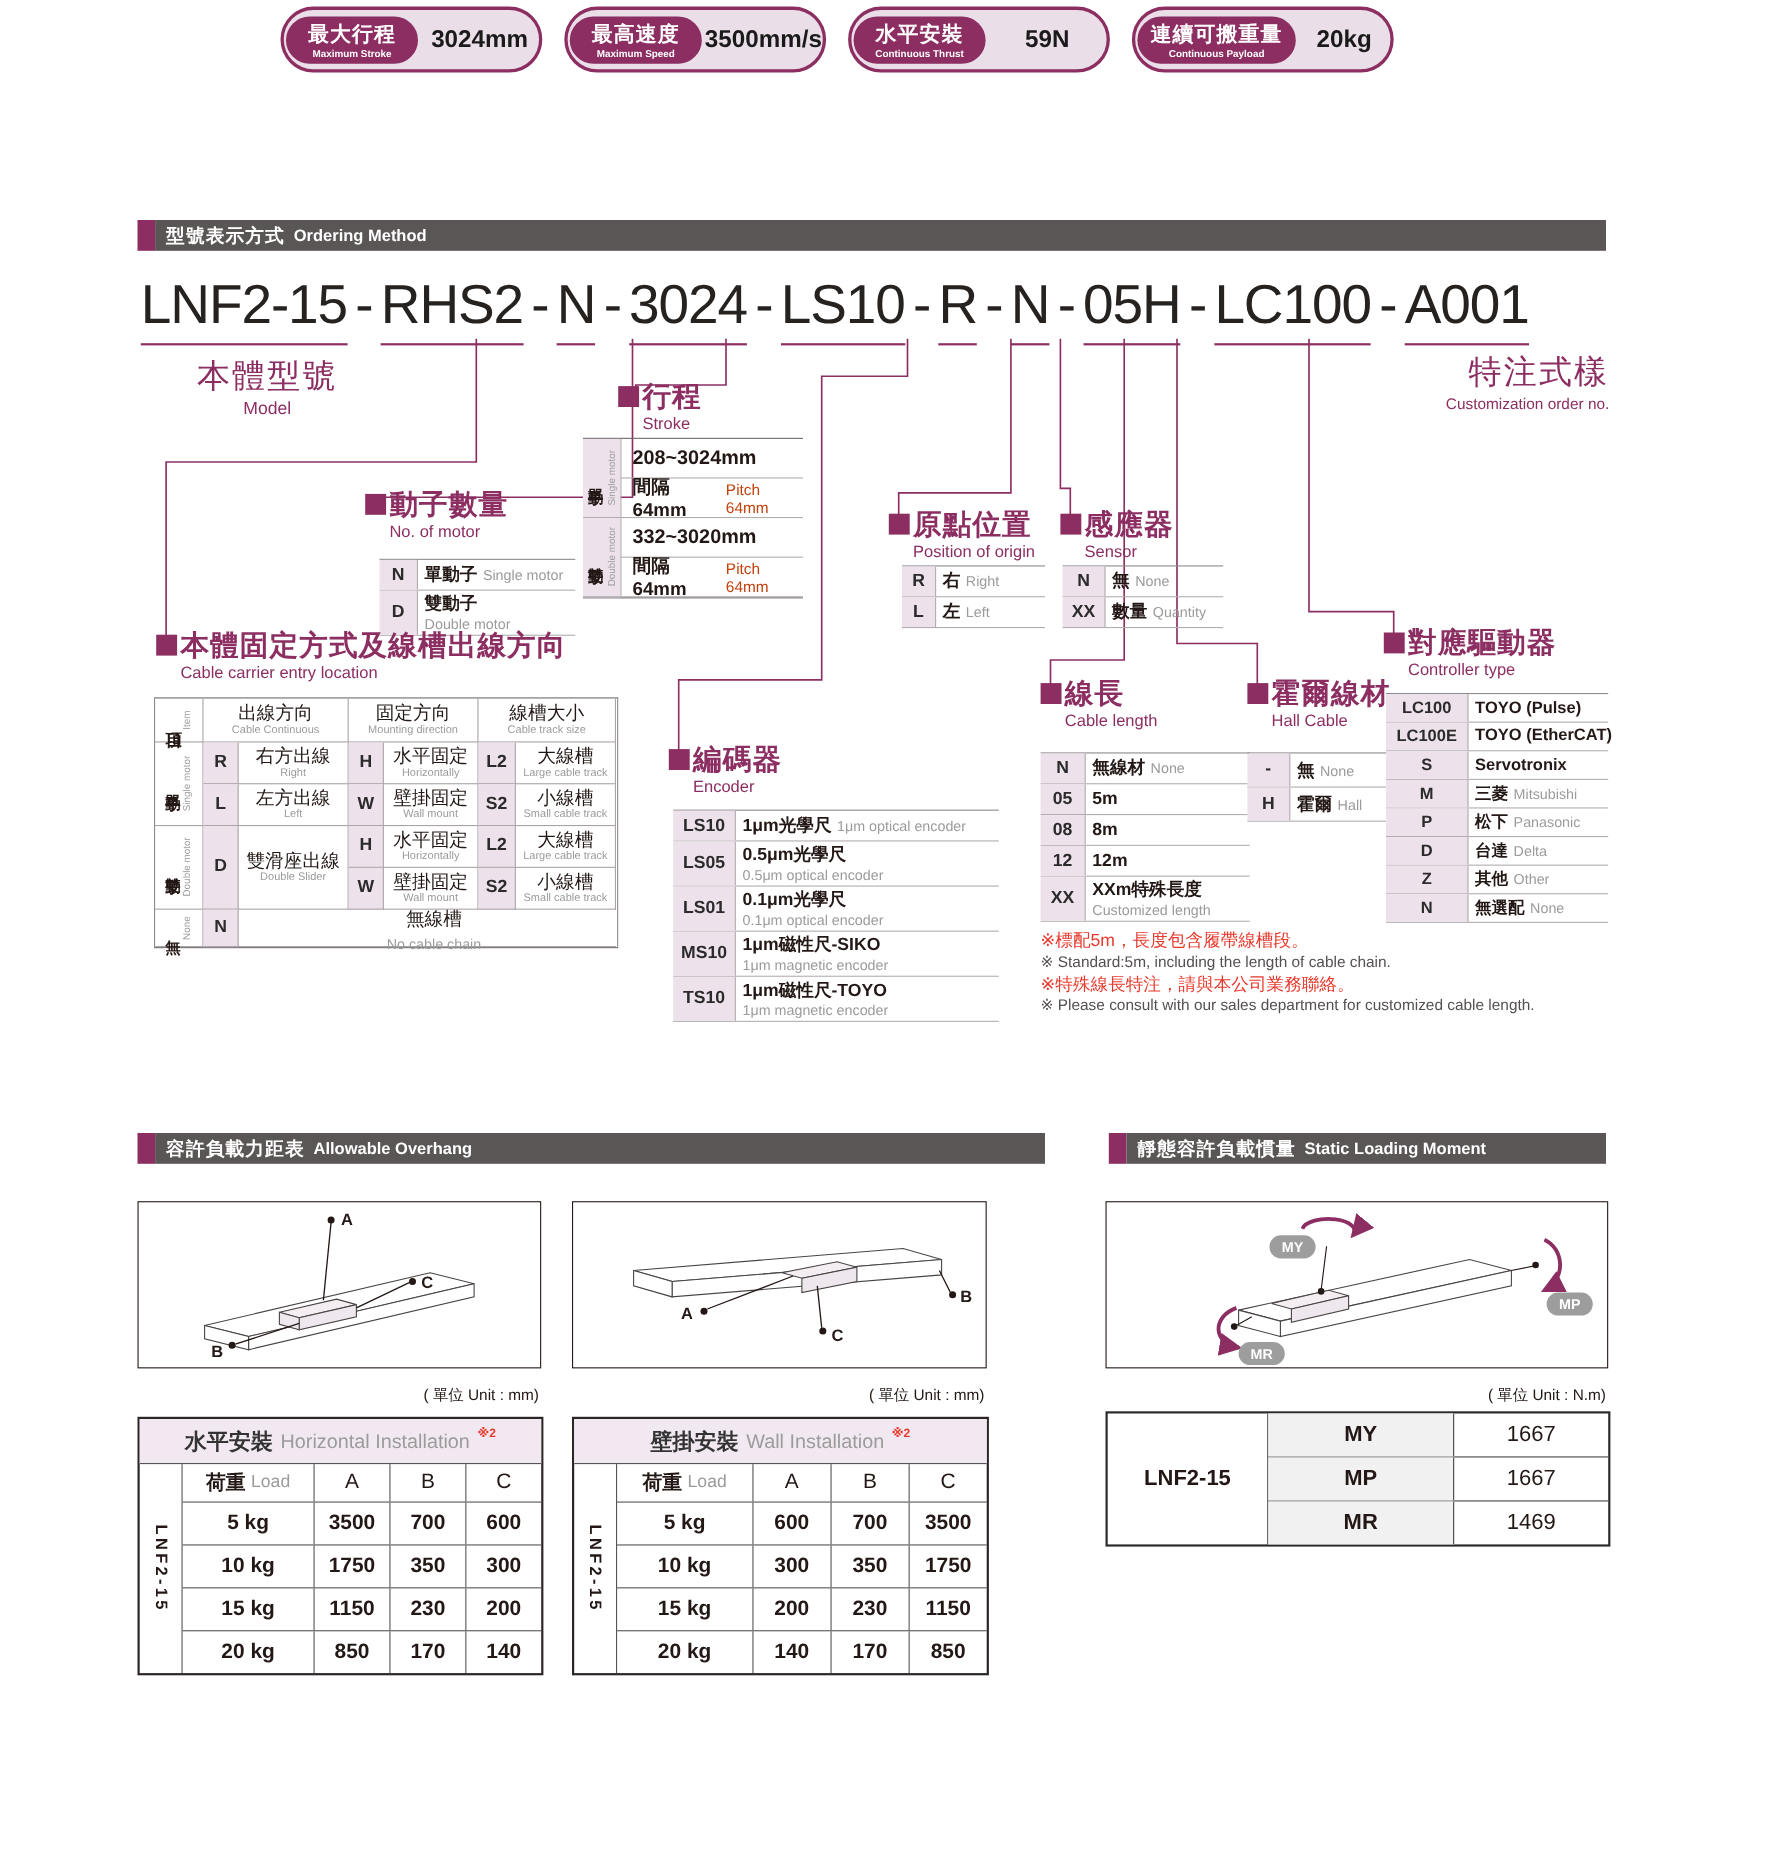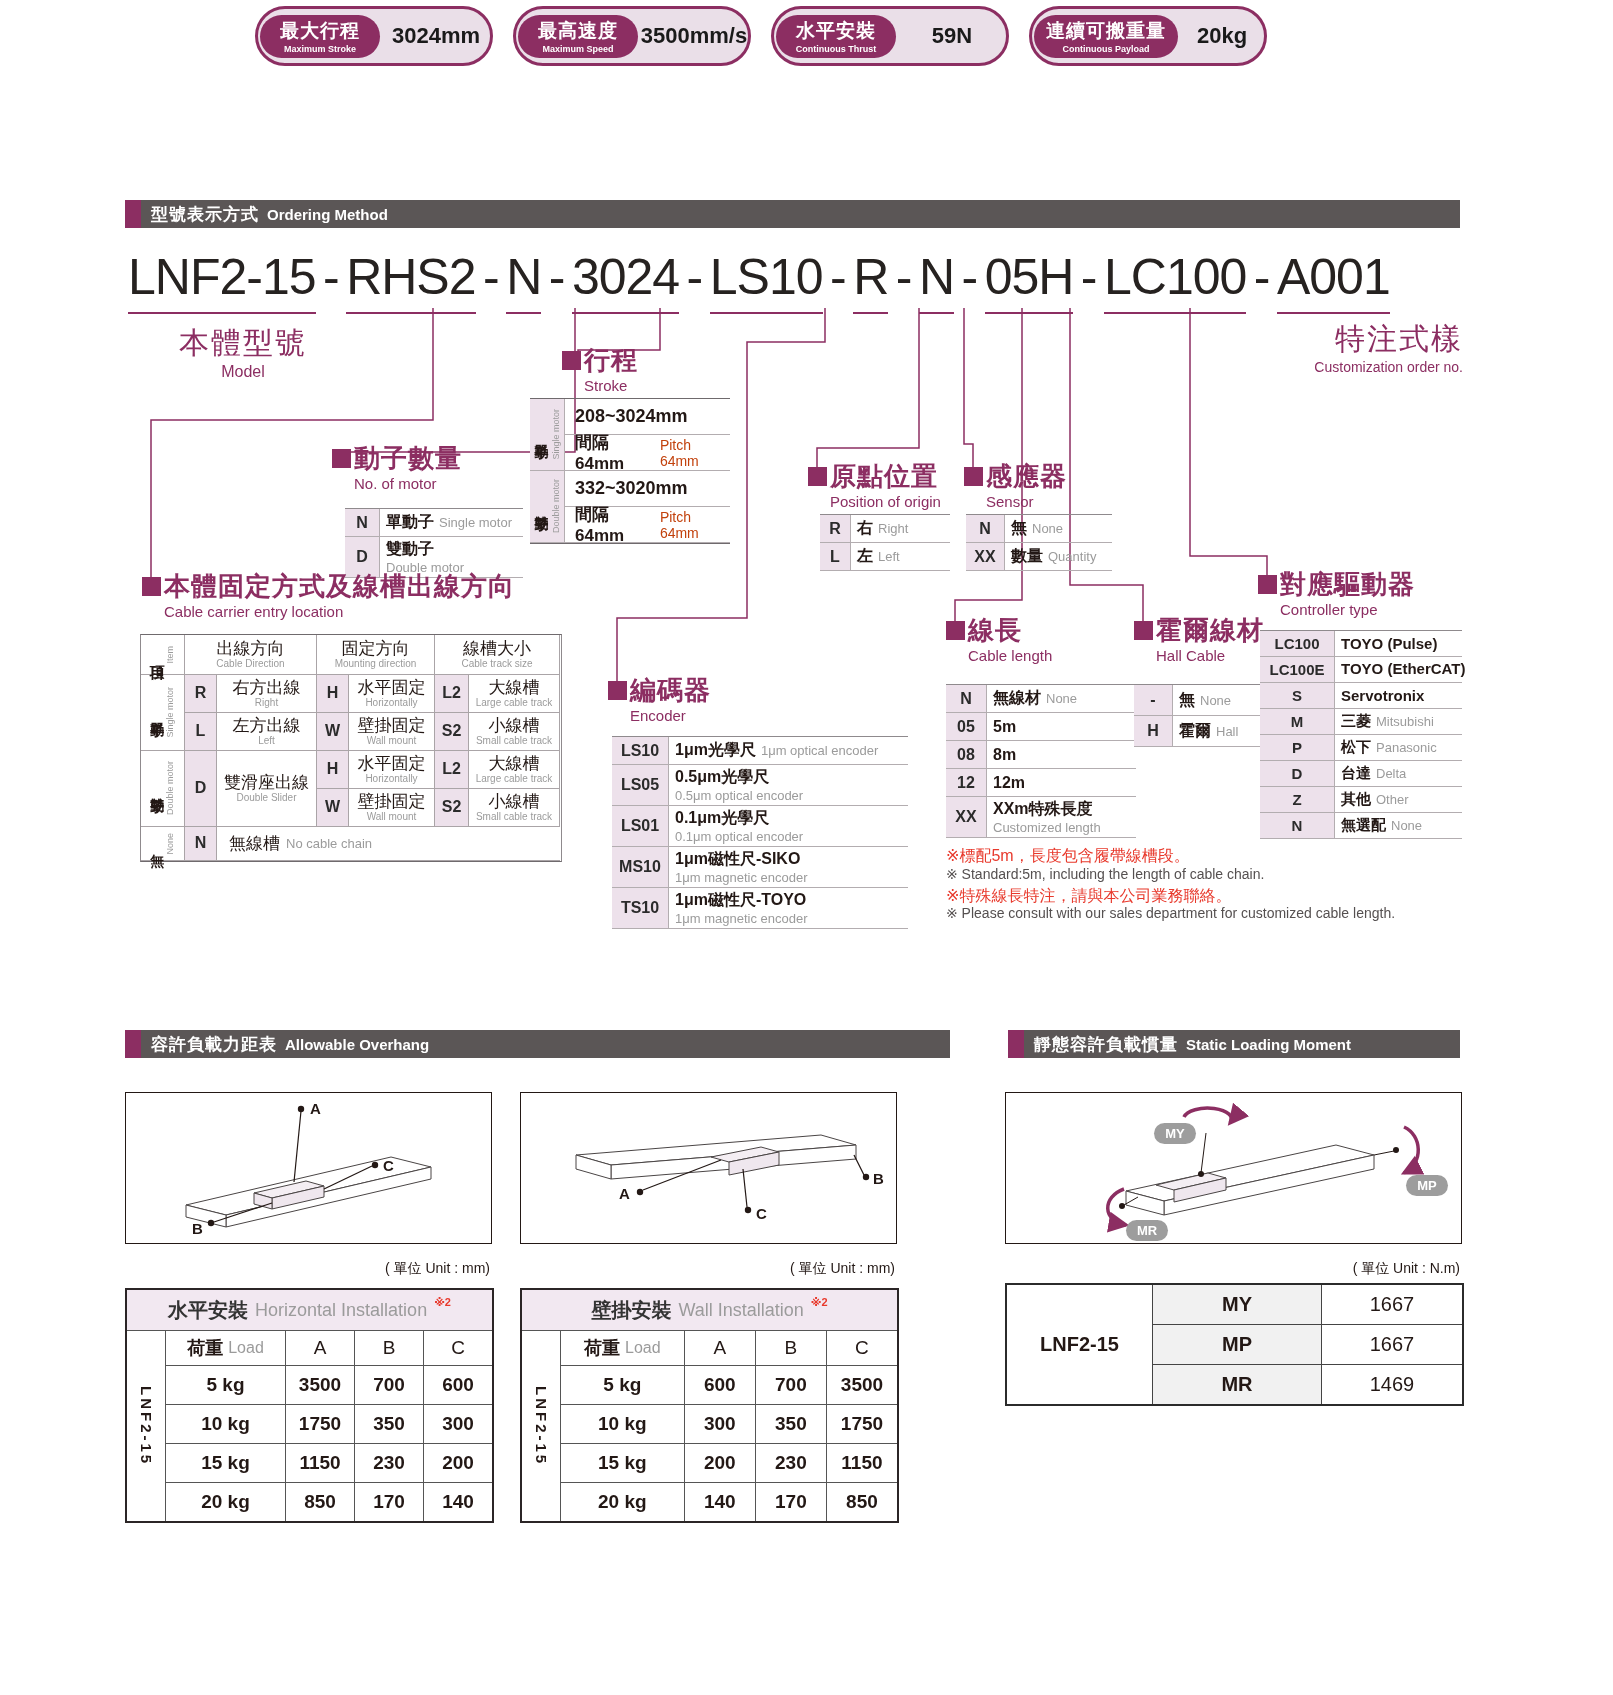--- a/index.html
+++ b/index.html
@@ -63,21 +63,21 @@
   .ven{writing-mode:vertical-rl;transform:rotate(180deg);font-size:9px;color:#9b9b9b;}
 
   
   .cc-table{position:absolute;left:140px;top:634px;width:420px;display:grid;
             grid-template-columns:44px 32px 100px 32px 86px 34px 91px;
             grid-template-rows:40px 38px 38px 38px 38px 34px;
             border:1px solid #8f8a8d;border-top:1.5px solid #6f6a6d;border-bottom:1.5px solid #6f6a6d;
             background:#fff;}
   .cc{border-right:1px solid #aaa4a7;border-bottom:1px solid #aaa4a7;display:flex;flex-direction:column;
       align-items:center;justify-content:center;line-height:1.05;text-align:center;}
-  .cc:last-child{border-right:none;}
+  .cc:last-child{border-right:none;flex-direction:column;}
   .cc .zh{font-weight:400;font-size:17px;}
   .cc .en{font-size:10px;color:#9b9b9b;margin-top:1px;}
   .cc-code{background:#EDE1EB;font-weight:700;font-size:16px;color:#2b2b2b;}
   .cc-grp{flex-direction:row;gap:1px;}
   .cc-none-desc{flex-direction:row;justify-content:flex-start;padding-left:12px;gap:6px;}
 
   
   .cl-notes{position:absolute;left:946px;top:846px;width:440px;line-height:1.22;}
   .note-zh{color:#E8392C;font-weight:400;font-size:16px;white-space:nowrap;}
   .note-en{color:#555050;font-size:14px;white-space:nowrap;margin-bottom:3px;}
@@ -335,21 +335,21 @@
     <div class="pt-en">Cable carrier entry location</div>
   </div>
   <div class="cc-table">
 
     <div class="cc cc-grp" style="grid-row:1;grid-column:1;">
       <span class="vzh" style="font-size:15px;">項目</span>
       <span class="ven">Item</span>
     </div>
     <div class="cc" style="grid-row:1;grid-column:2/4;">
       <span class="zh">出線方向</span>
-      <span class="en">Cable Direction</span>
+      <span class="en">Cable Continuous</span>
     </div>
     <div class="cc" style="grid-row:1;grid-column:4/6;">
       <span class="zh">固定方向</span>
       <span class="en">Mounting direction</span>
     </div>
     <div class="cc" style="grid-row:1;grid-column:6/8;">
       <span class="zh">線槽大小</span>
       <span class="en">Cable track size</span>
     </div>
 

